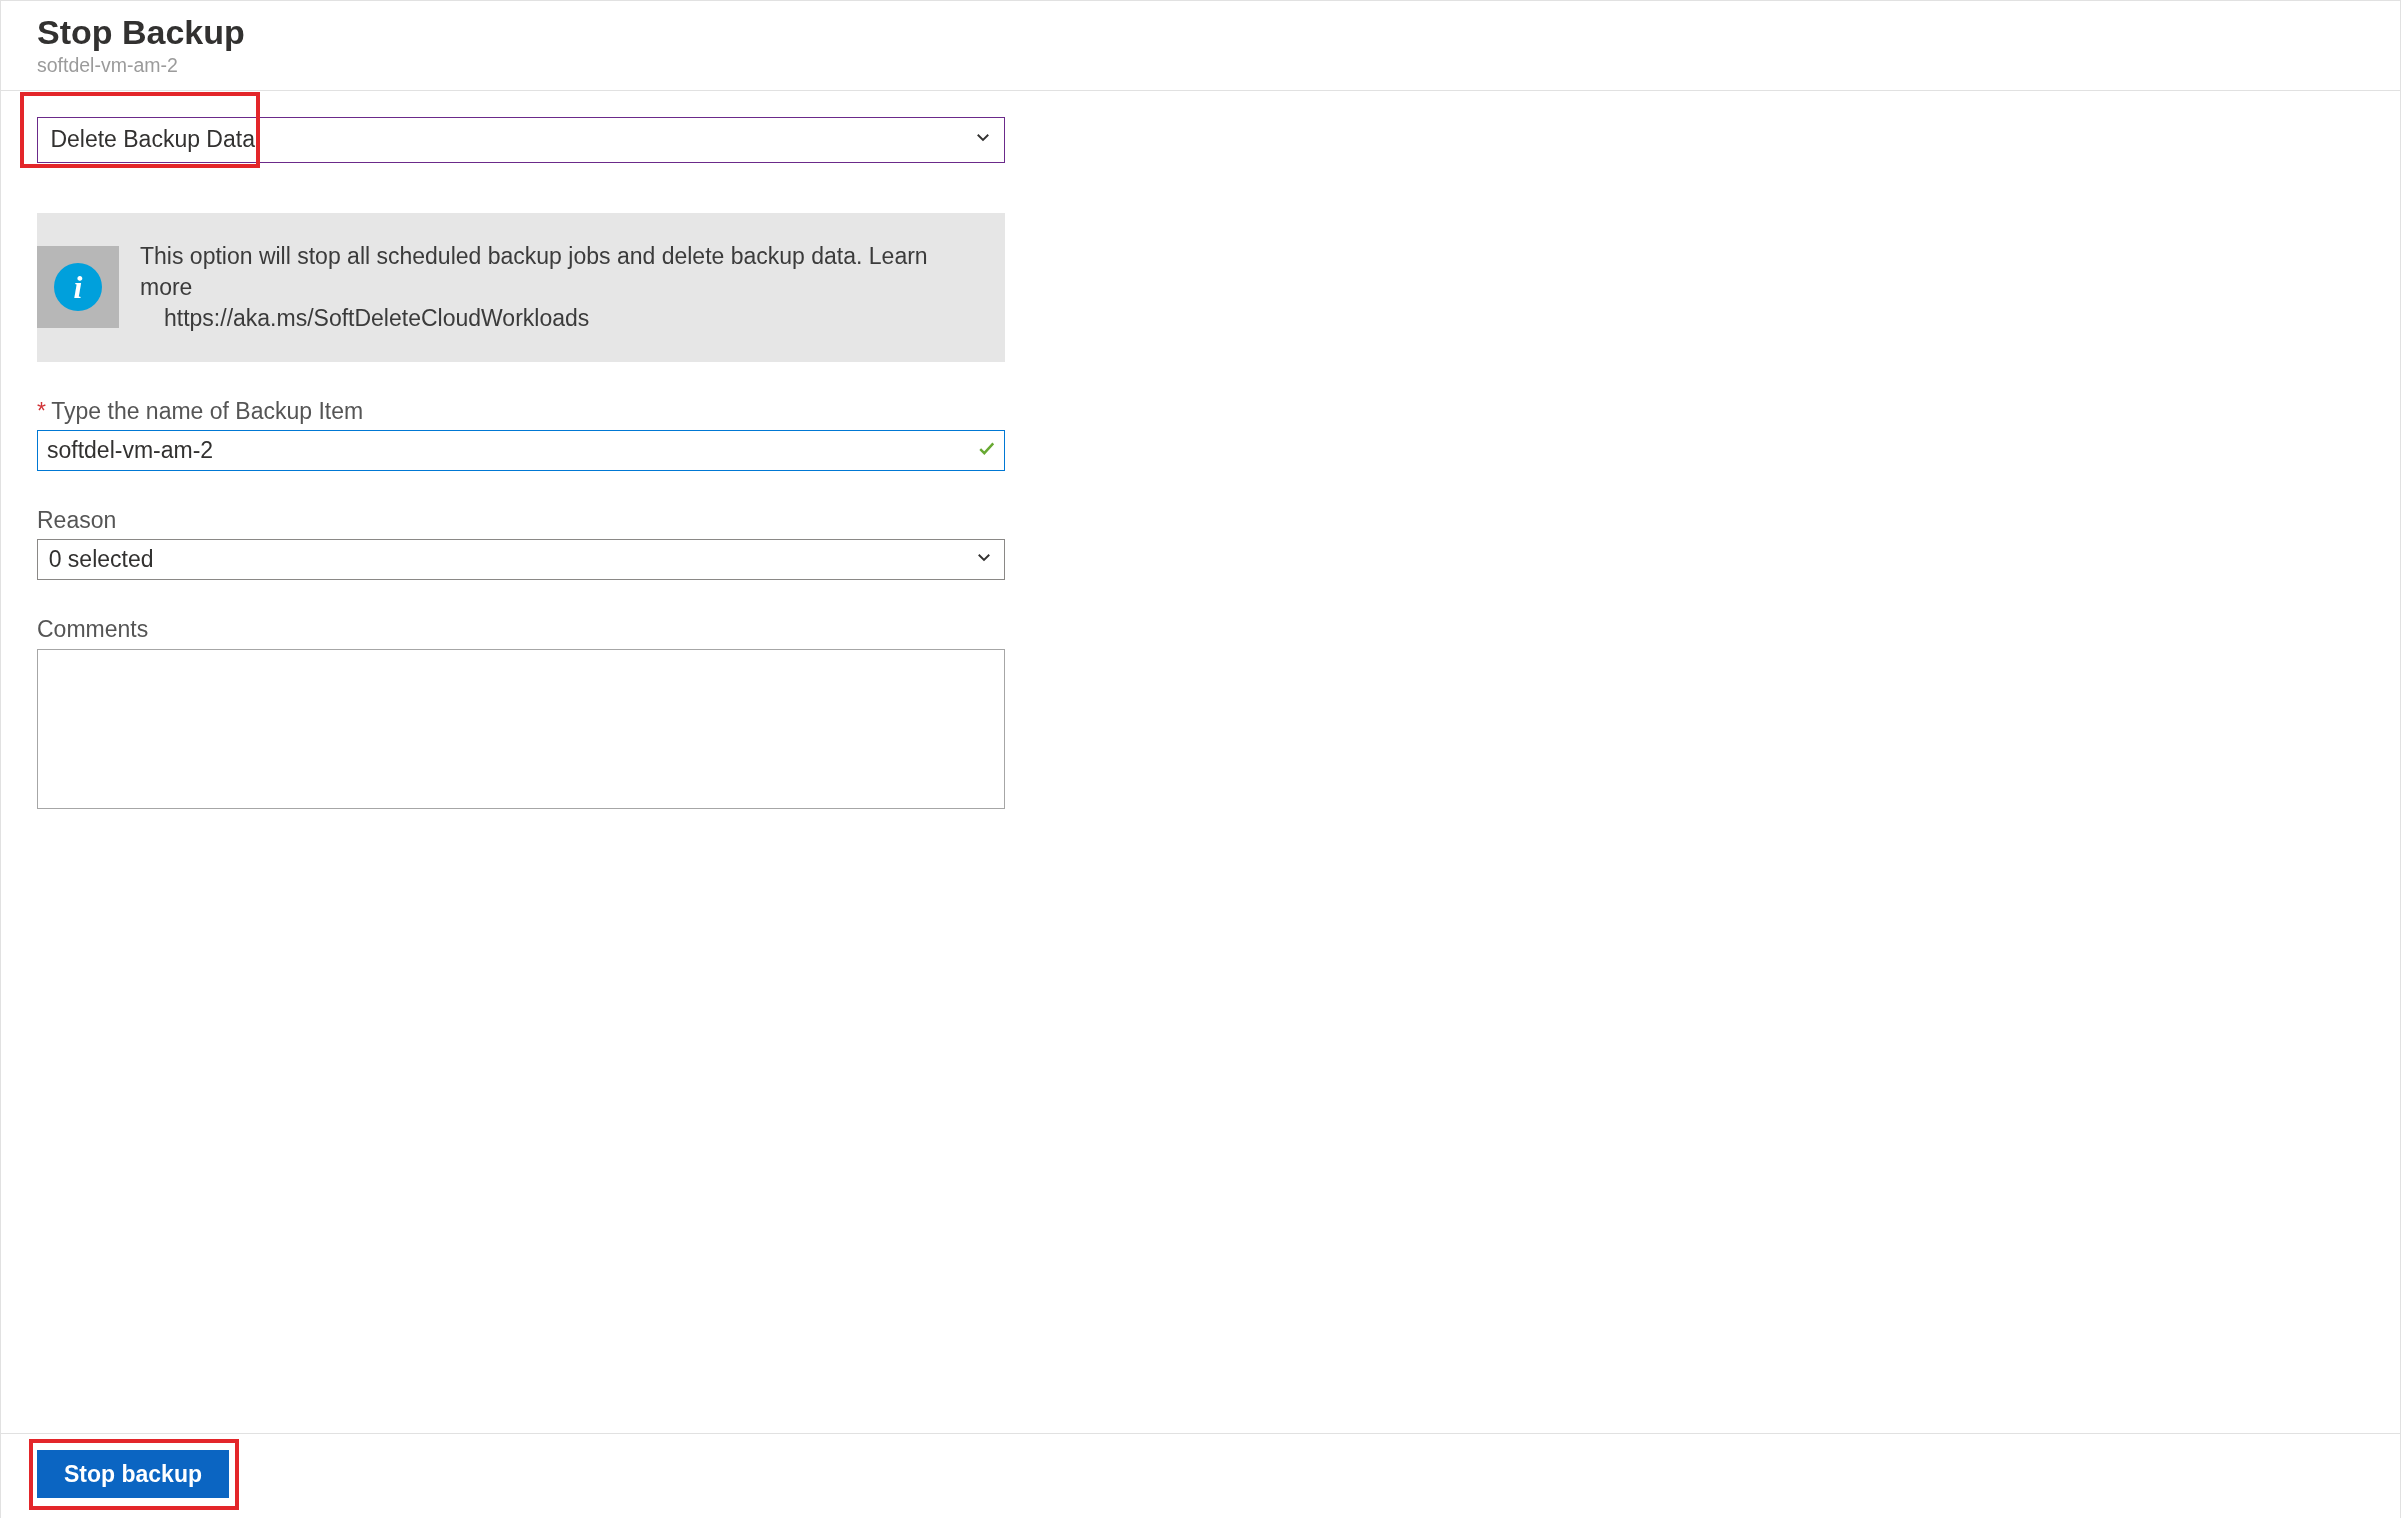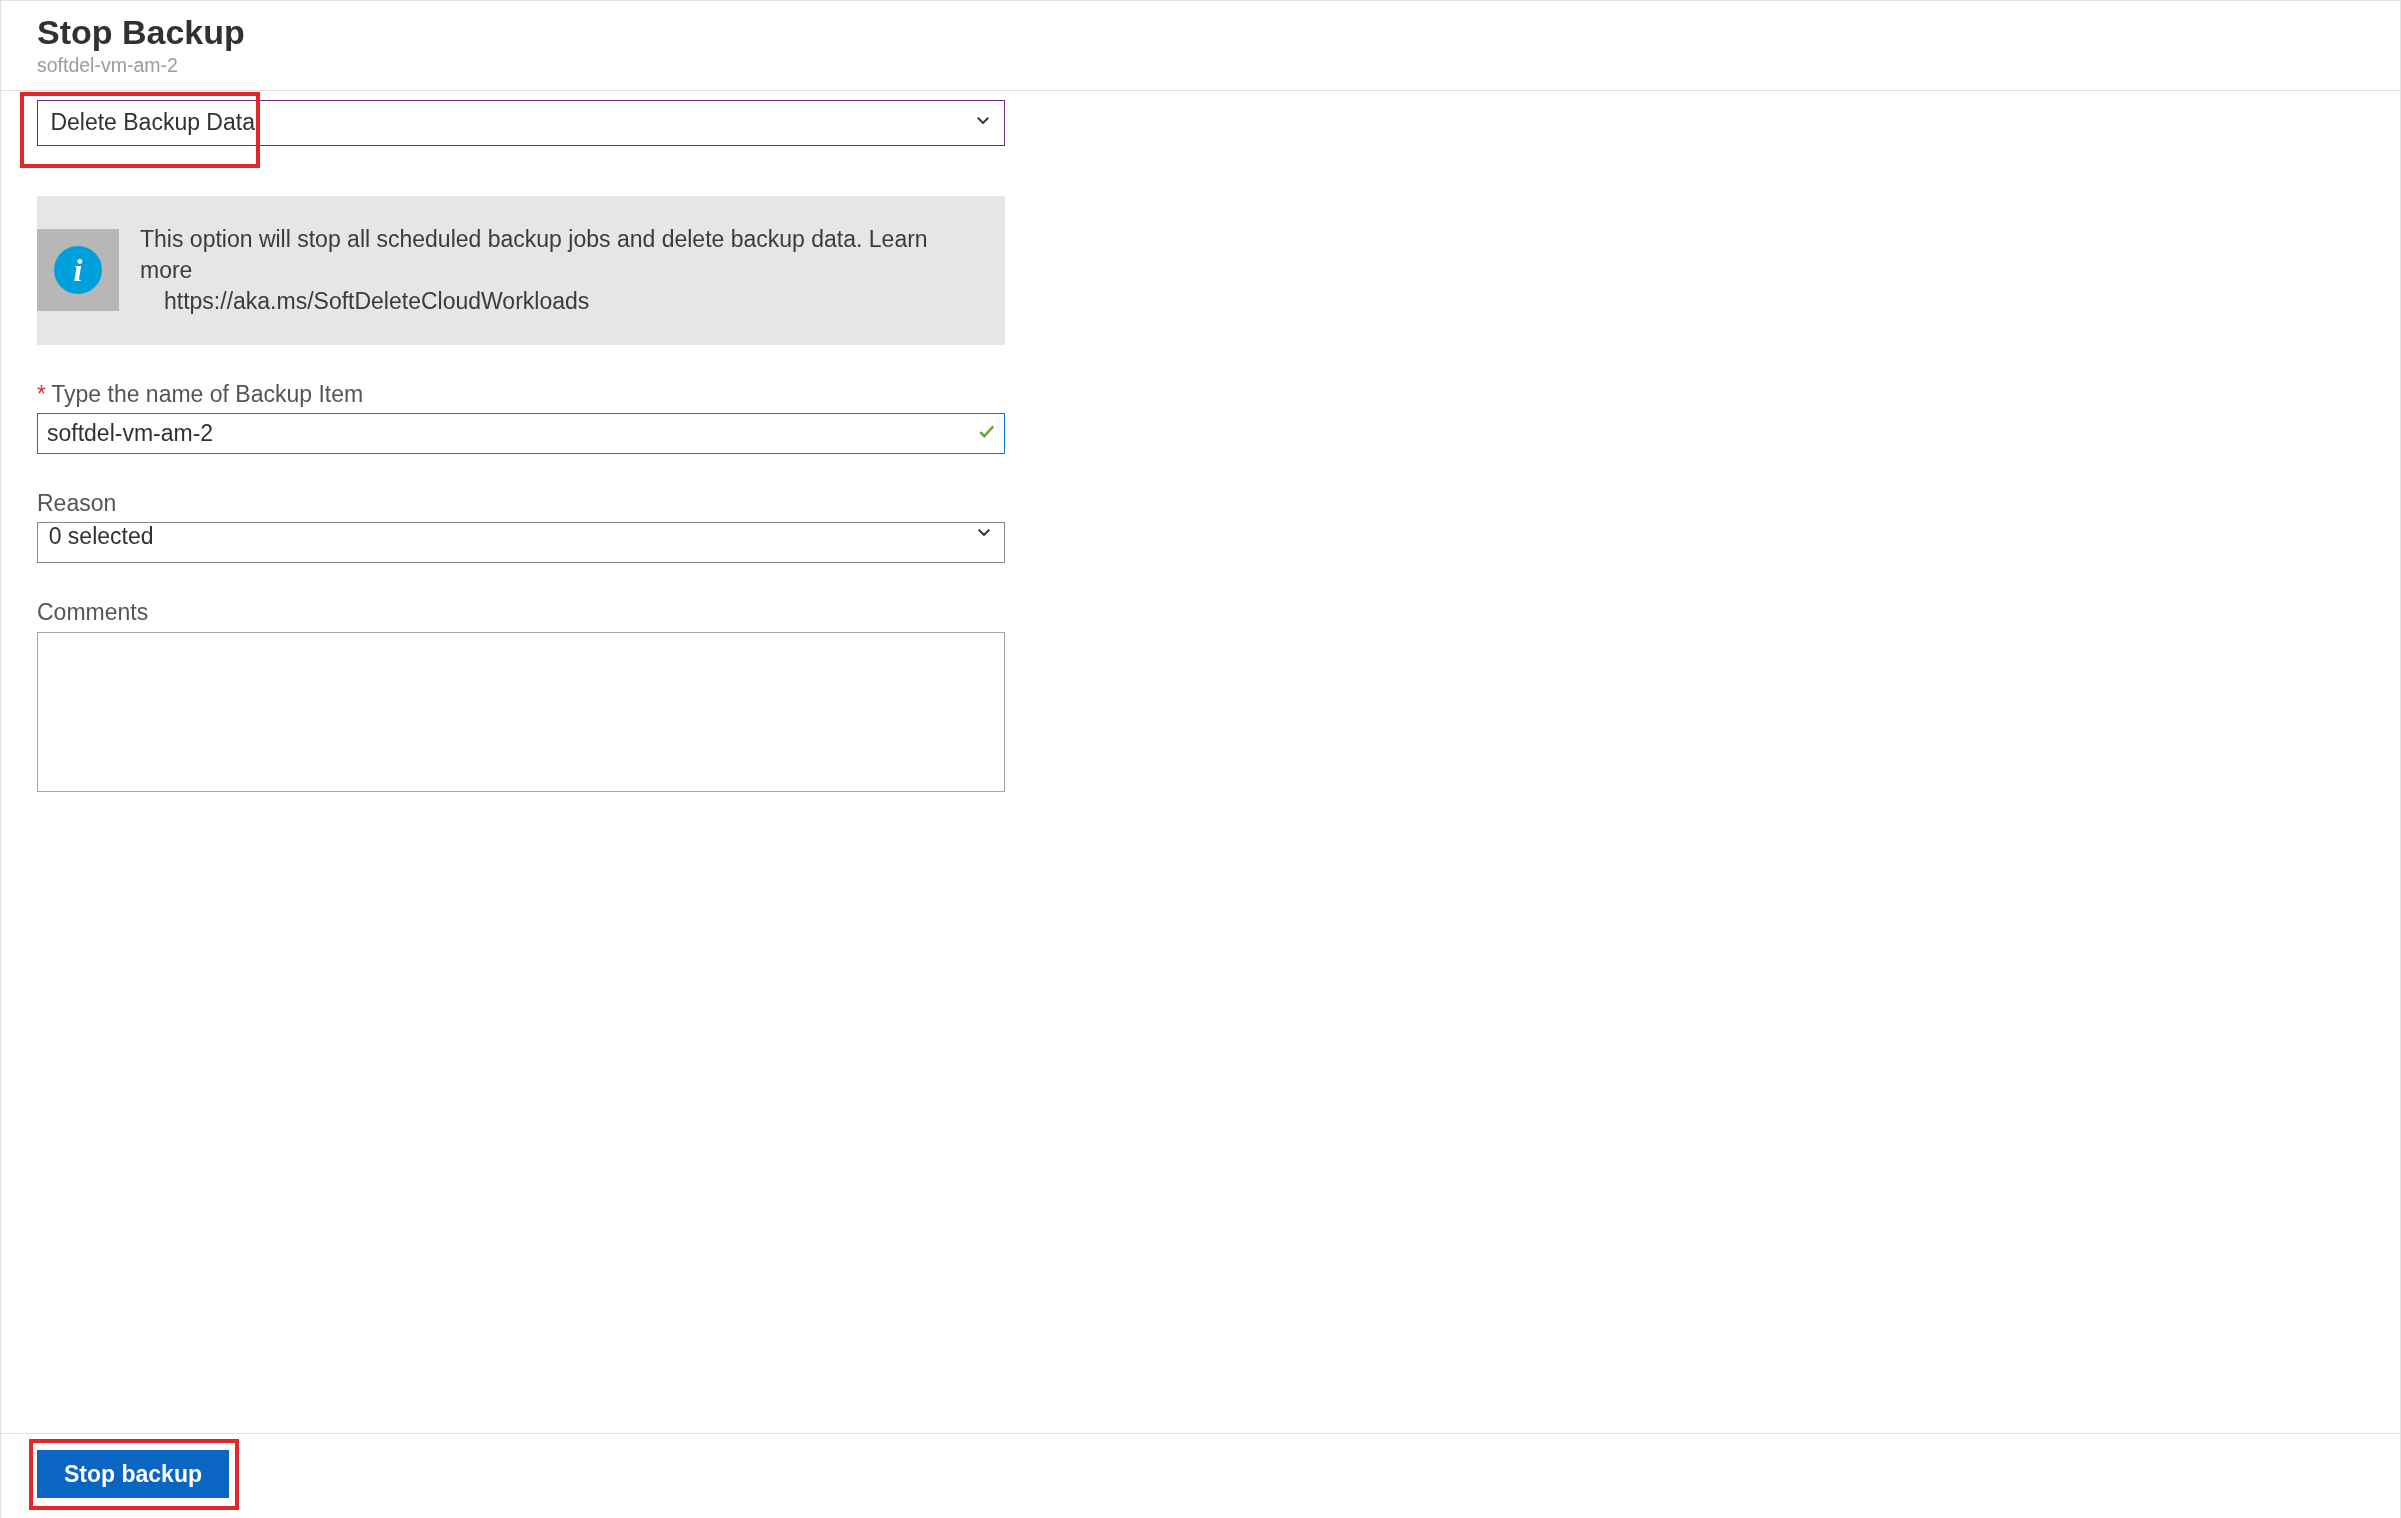--- a/index.html
+++ b/index.html
@@ -43,21 +43,21 @@
     position: absolute;
     left: 18.7px;
     top: 1.8px;
     width: 240px;
     height: 76px;
     border: 4.4px solid #e3262a;
     pointer-events: none;
     z-index: 5;
   }
   .action-select {
-    margin-top: 9px;
+    margin-top: 26px;
     width: 968px;
     height: 46px;
     border: 1.8px solid #6b2a8a;
     display: flex;
     align-items: center;
     justify-content: space-between;
     padding: 0 12.4px 0 12.4px;
     font-size: 23px;
     color: #323130;
     background: #fff;
@@ -131,21 +131,21 @@
     transform: translateY(-50%);
     color: #68a933;
     font-size: 23px;
     font-weight: bold;
   }
   .reason-select {
     width: 968px;
     height: 41px;
     border: 0.9px solid #8a8886;
     display: flex;
-    align-items: flex-start;
+    align-items: center;
     justify-content: space-between;
     padding: 0 10.7px;
     font-size: 23px;
     color: #323130;
     background: #fff;
     cursor: pointer;
   }
   .comments-area {
     width: 968px;
     height: 160px;

